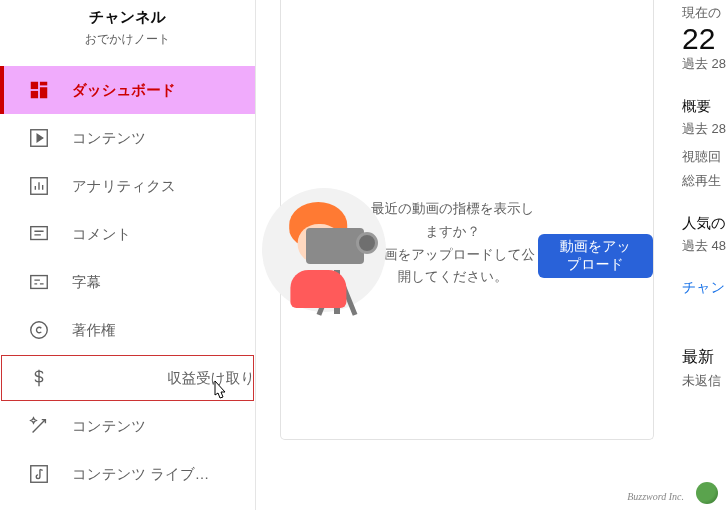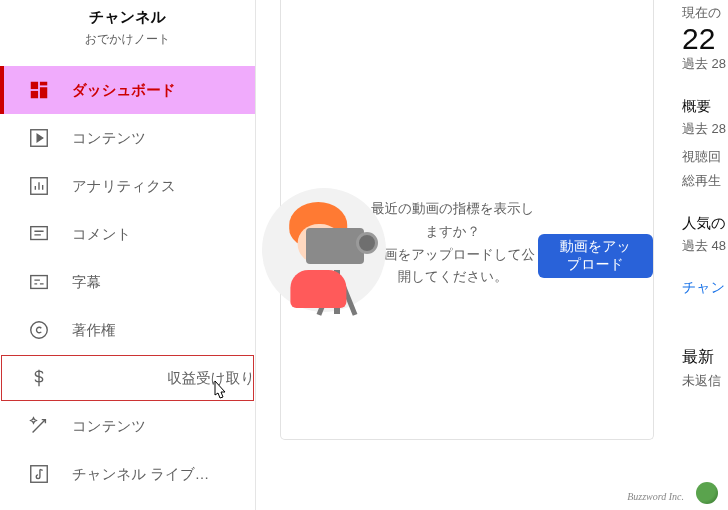--- a/index.html
+++ b/index.html
@@ -301,21 +301,21 @@
     </div>
 
     <div class="nav-item">
       <span class="nav-icon">
         <svg viewBox="0 0 24 24" fill="none" stroke="currentColor" stroke-width="1.5">
             <rect x="3" y="3" width="18" height="18"></rect>
             <path d="M13 7v8a2 2 0 1 1-2-2"></path>
             <path d="M13 7l3 1"></path>
           </svg>
       </span>
-      <span class="nav-label">チャンネル ライブ…</span>
+      <span class="nav-label">コンテンツ ライブ…</span>
     </div>
 
   </div>
 </div>
 
 <div class="main">
   <div class="illustration">
     <div class="illu-bg"></div>
     <div class="illu-tripod"></div>
     <div class="illu-body"></div>

